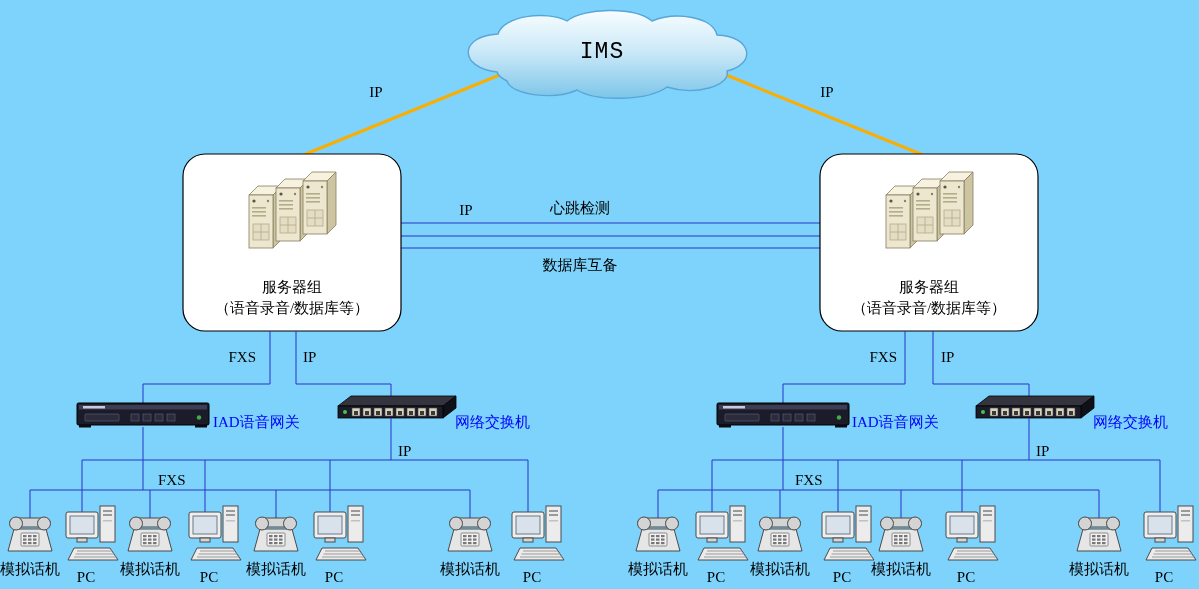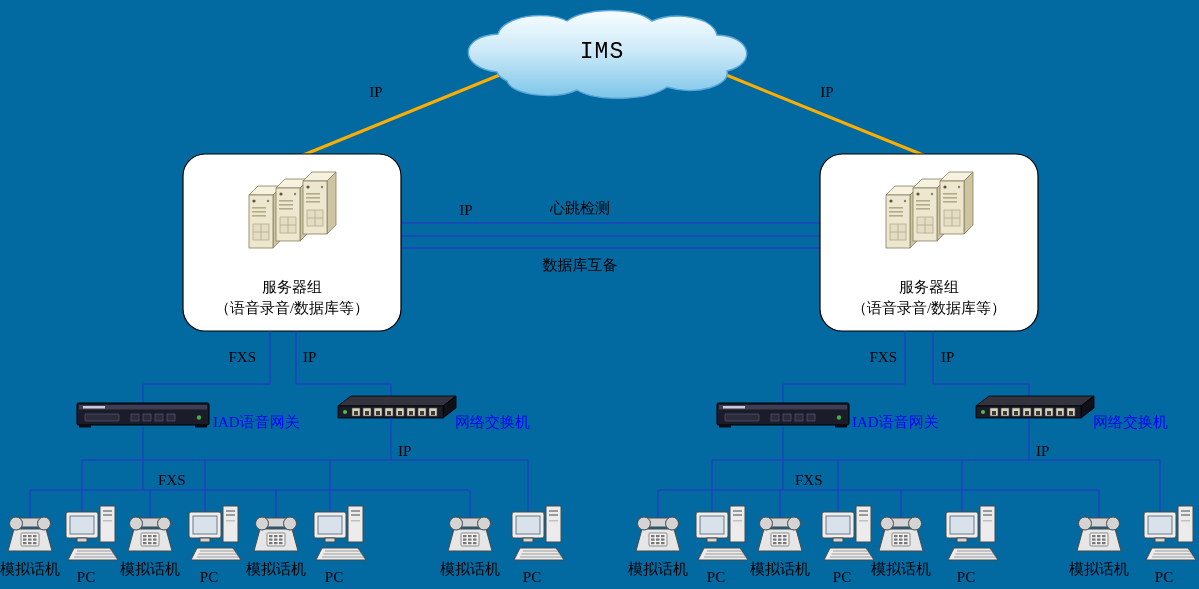--- a/index.html
+++ b/index.html
@@ -1,16 +1,16 @@
 <!DOCTYPE html>
 <html style="--uplink-line: #FBAE00; --link-line: #2B32C8; --device-label-text: #0000FF; --cloud-stroke: #58A6D8;"><head>
 <meta charset="utf-8">
 <style>
   html,body{margin:0;padding:0;background:#ffffff;}
-  .stage{width:1199px;height:589px;position:relative;background:#0369a1;overflow:hidden;}
+  .stage{width:1199px;height:589px;position:relative;background:#7dd3fc;overflow:hidden;}
   svg{display:block;}
   text{font-family:"Liberation Serif","DejaVu Serif",serif;font-size:15px;fill:#000;}
   .mid{text-anchor:middle;}
   .end{text-anchor:end;}
   .ims-label{font-family:"Liberation Mono","DejaVu Sans Mono",monospace;font-size:23px;letter-spacing:1px;}
   .link{stroke:var(--link-line,#2B32C8);stroke-width:1;fill:none;}
   .uplink{stroke:var(--uplink-line,#FBAE00);stroke-width:3;fill:none;stroke-linecap:round;}
   .devlbl{fill:var(--device-label-text,#0000FF);}
   .nodebox{fill:#ffffff;stroke:#000000;stroke-width:1.2;}
 </style>

